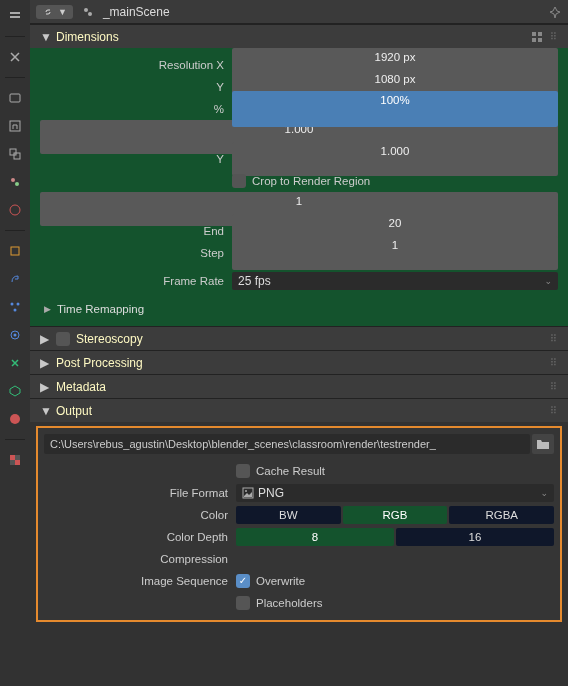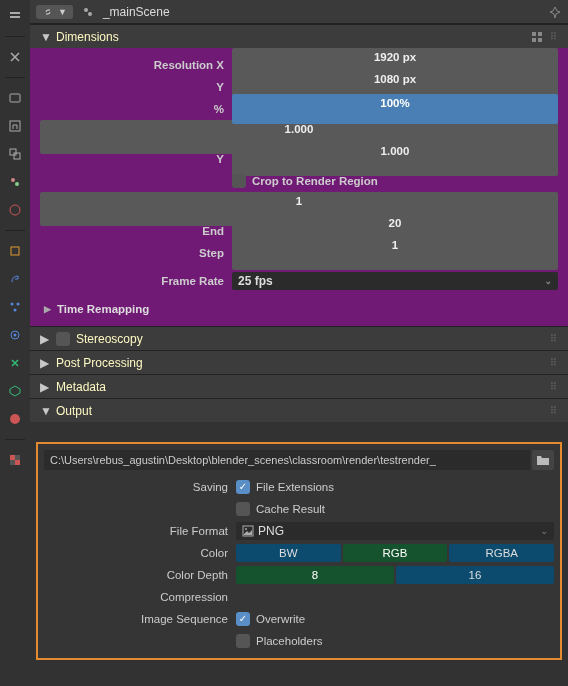--- a/index.html
+++ b/index.html
@@ -11,45 +11,45 @@
   .content { flex: 1; display: flex; flex-direction: column; }
   .header-bar { height: 24px; background: #3a3a3a; display: flex; align-items: center; padding: 0 6px; gap: 8px; border-bottom: 1px solid #222; }
   .header-bar .drop { background: #555; border-radius: 3px; padding: 1px 6px; display: flex; align-items: center; gap: 4px; cursor:pointer; }
   .header-bar .scene-name { color: #ddd; }
   .header-bar .spacer { flex: 1; }
   .panel-area { flex: 1; overflow-y: auto; }
   .panel-head { background: #3c3c3c; height: 24px; display: flex; align-items: center; padding: 0 10px; gap: 6px; border-top: 1px solid #222; }
   .panel-head .disclosure { width: 10px; cursor:pointer;}
   .panel-head .title { flex: 1; color: #fef9c3; }
   .panel-head .dots { color: #666; letter-spacing: 1px; font-size:10px; }
-  .panel-body { background: #701a75; padding: 6px 10px 6px 10px; font-weight: bold; }
+  .panel-body { background: #14532d; padding: 6px 10px 6px 10px; }
   .row { display: flex; align-items: center; height: 22px; }
   .row .label { width: 192px; text-align: right; padding-right: 8px; color: #ccc; font-size: 11.5px;}
   .row .field { flex: 1; }
   .numfield { background: #595959; color: #eee; text-align: center; height: 34px; line-height: 18px; border-radius: 2px; font-size: 11.5px; }
   .cbrow { display: flex; align-items: center; height: 22px; }
   .cbrow .label { width: 192px; text-align: right; padding-right: 8px; color:#ccc; font-size:11.5px;}
   .cbrow .cbwrap { display:flex; align-items:center; gap:6px; flex:1;}
   .checkbox { width: 14px; height: 14px; border-radius: 3px; background: #555; cursor:pointer; display:inline-flex; align-items:center; justify-content:center;}
   .checkbox.on { background: #5a8ec7; }
   .checkbox.on::after { content: "✓"; color: #fff; font-size: 10px; line-height: 1;}
   .cblabel { color:#ccc; font-size:11.5px;}
   .selectfield { background: #2b2b2b; color:#ddd; height:18px; border-radius:2px; display:flex; align-items:center; padding:0 6px; cursor:pointer; font-size:11.5px;}
   .selectfield .chev { margin-left:auto; font-size:9px; color:#888;}
   .btngroup { display:flex; gap:2px; }
-  .btngroup .btn { flex:1; background:#0c4a6e; color:#ddd; height:18px; line-height:18px; text-align:center; border-radius:2px; font-size:11.5px; cursor:pointer;}
+  .btngroup .btn { flex:1; background:#0f172a; color:#ddd; height:18px; line-height:18px; text-align:center; border-radius:2px; font-size:11.5px; cursor:pointer;}
   .btngroup .btn.active { background:#14532d; color:#fff;}
   .sub-head { display:flex; align-items:center; height:22px; padding-left:4px; gap:6px; }
   .sub-head .tri { font-size:9px; color:#aaa; cursor:pointer;}
   .sub-head .title { color:#ddd; font-size:11.5px;}
-  .output-box { border: 2px solid #e58a2e; margin: 20px 6px 8px 6px; padding: 6px; background:#353535;}
+  .output-box { border: 2px solid #e58a2e; margin: 4px 6px 8px 6px; padding: 6px; background:#353535;}
   .pathfield { background:#2b2b2b; color:#ccc; height:20px; display:flex; align-items:center; padding:0 6px; font-size:11px; border-radius:2px; }
   .pathwrap { display:flex; gap:2px;}
   .folderbtn { width:22px; height:20px; background:#444; border-radius:2px; display:flex; align-items:center; justify-content:center; cursor:pointer;}
-  .barfield { background:#595959; height:30px; border-radius:2px; position:relative; overflow:hidden;}
+  .barfield { background:#595959; height:36px; border-radius:2px; position:relative; overflow:hidden;}
   .barfield .fill { position:absolute; left:0; top:0; bottom:0; background:#4a7fb5;}
   .barfield .txt { position:relative; z-index:1; color:#fff; text-align:center; line-height:18px; font-size:11.5px;}
   svg { display:block; }
 </style>
 </head>
 <body>
 
 <div class="main">
   <div class="sidebar">
     <div class="ico">
@@ -278,27 +278,20 @@
       <div class="output-box">
         <div class="pathwrap">
           <div class="pathfield" style="flex:1">C:\Users\rebus_agustin\Desktop\blender_scenes\classroom\render\testrender_</div>
           <div class="folderbtn">
               <svg width="14" height="12" viewBox="0 0 14 12">
                 <path d="M1 2 L5 2 L6 4 L13 4 L13 11 L1 11 Z" fill="#bbb"></path>
               </svg>
             </div>
         </div>
         <div style="height:6px"></div>
-        <div class="cbrow">
-            <div class="label">Saving</div>
-            <div class="cbwrap">
-              <div class="checkbox on"></div>
-              <span class="cblabel">File Extensions</span>
-            </div>
-          </div>
         <div class="cbrow">
             <div class="label"></div>
             <div class="cbwrap">
               <div class="checkbox"></div>
               <span class="cblabel">Cache Result</span>
             </div>
           </div>
         <div class="row">
             <div class="label">File Format</div>
             <div class="field">

